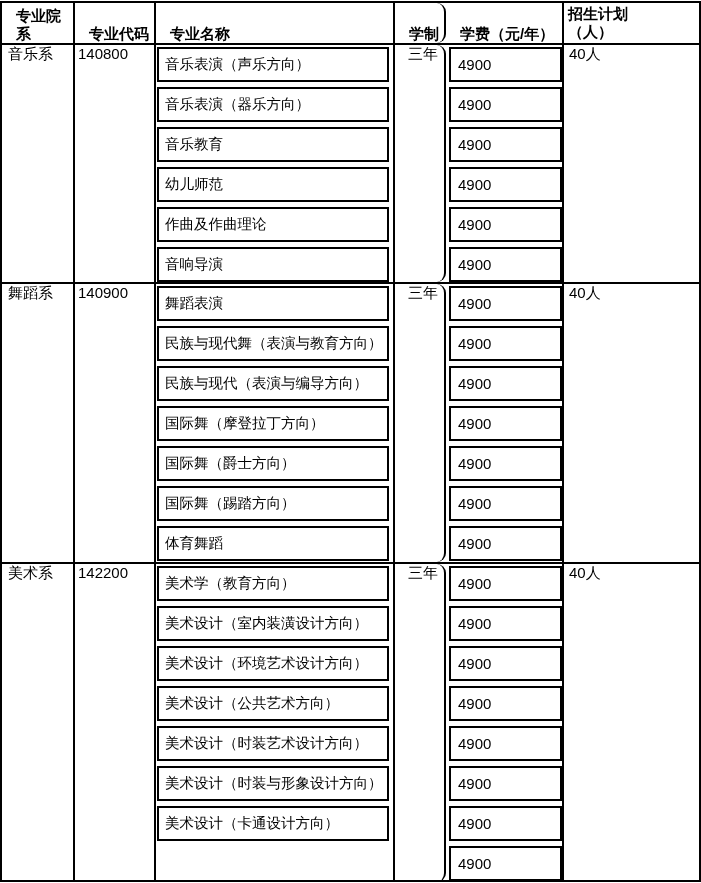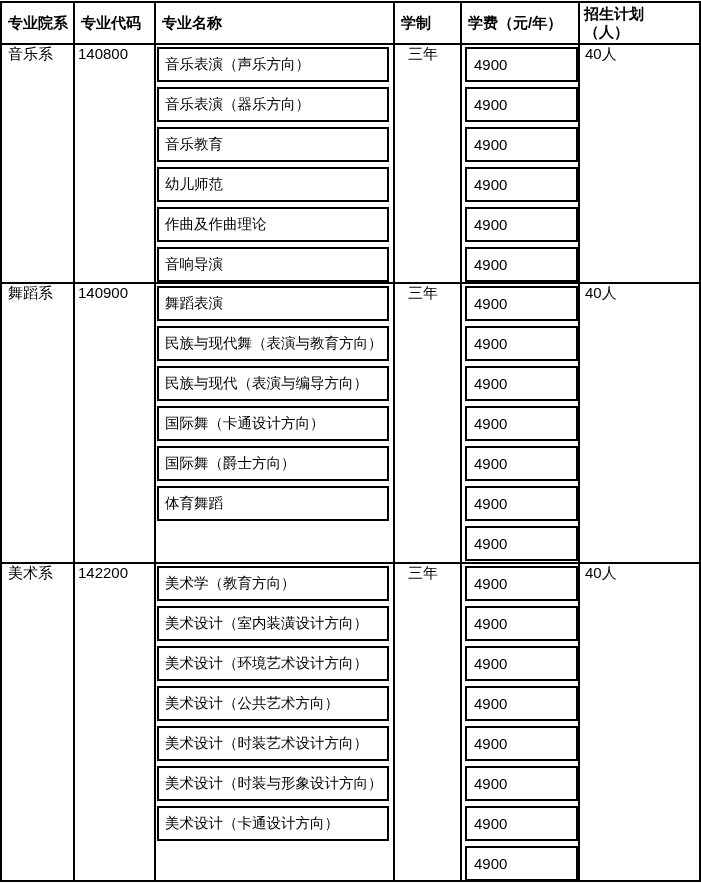--- a/index.html
+++ b/index.html
@@ -14,26 +14,26 @@
     display:flex;flex-direction:column;
   }
   .row{display:flex;width:100%;box-sizing:border-box;}
   .row.header{height:40px;flex:none;}
   .row.section{border-top:2px solid #000;flex:none;}
   .cell{box-sizing:border-box;border-right:2px solid #000;height:100%;overflow:hidden;}
   .cell.last{border-right:none;}
   .c1{width:73px;flex:none;}
   .c2{width:81px;flex:none;}
   .c3{width:239px;flex:none;}
-  .c4{width:67px;flex:none;}
+  .c4{width:51px;flex:none;border-radius:9px;}
   .c5{width:118px;flex:none;}
   .c6{flex:1;}
   .th{
-    display:flex;align-items:center;
-    font-weight:bold;font-size:15px;line-height:18px;padding-left:6px;
+    display:flex;align-items:flex-end;
+    font-weight:bold;font-size:15px;line-height:18px;padding-left:14px;
   }
   .th.twolines{flex-direction:column;align-items:flex-start;justify-content:center;padding-left:4px;}
   .bodycell{display:flex;align-items:flex-start;font-size:15px;}
   .c1.bodycell{padding-left:6px;}
   .c2.bodycell{padding-left:3px;}
   .c4.bodycell{padding-left:13px;}
   .c6.bodycell{padding-left:5px;}
   .boxes{padding-top:2px;}
   .box{
     box-sizing:border-box;height:35px;border:2px solid #000;margin-top:5px;
@@ -105,22 +105,23 @@
     <div class="cell c1 bodycell">
       <span>舞蹈系</span>
     </div>
     <div class="cell c2 bodycell">
       <span>140900</span>
     </div>
     <div class="cell c3 boxes">
           <div class="box first">舞蹈表演</div>
           <div class="box">民族与现代舞（表演与教育方向）</div>
           <div class="box">民族与现代（表演与编导方向）</div>
-          <div class="box">国际舞（卡通设计方向）</div>
+          <div class="box">国际舞（摩登拉丁方向）</div>
           <div class="box">国际舞（爵士方向）</div>
+          <div class="box">国际舞（踢踏方向）</div>
           <div class="box">体育舞蹈</div>
         </div>
     <div class="cell c4 bodycell">
       <span>三年</span>
     </div>
     <div class="cell c5 boxes">
           <div class="box first">4900</div>
           <div class="box">4900</div>
           <div class="box">4900</div>
           <div class="box">4900</div>

